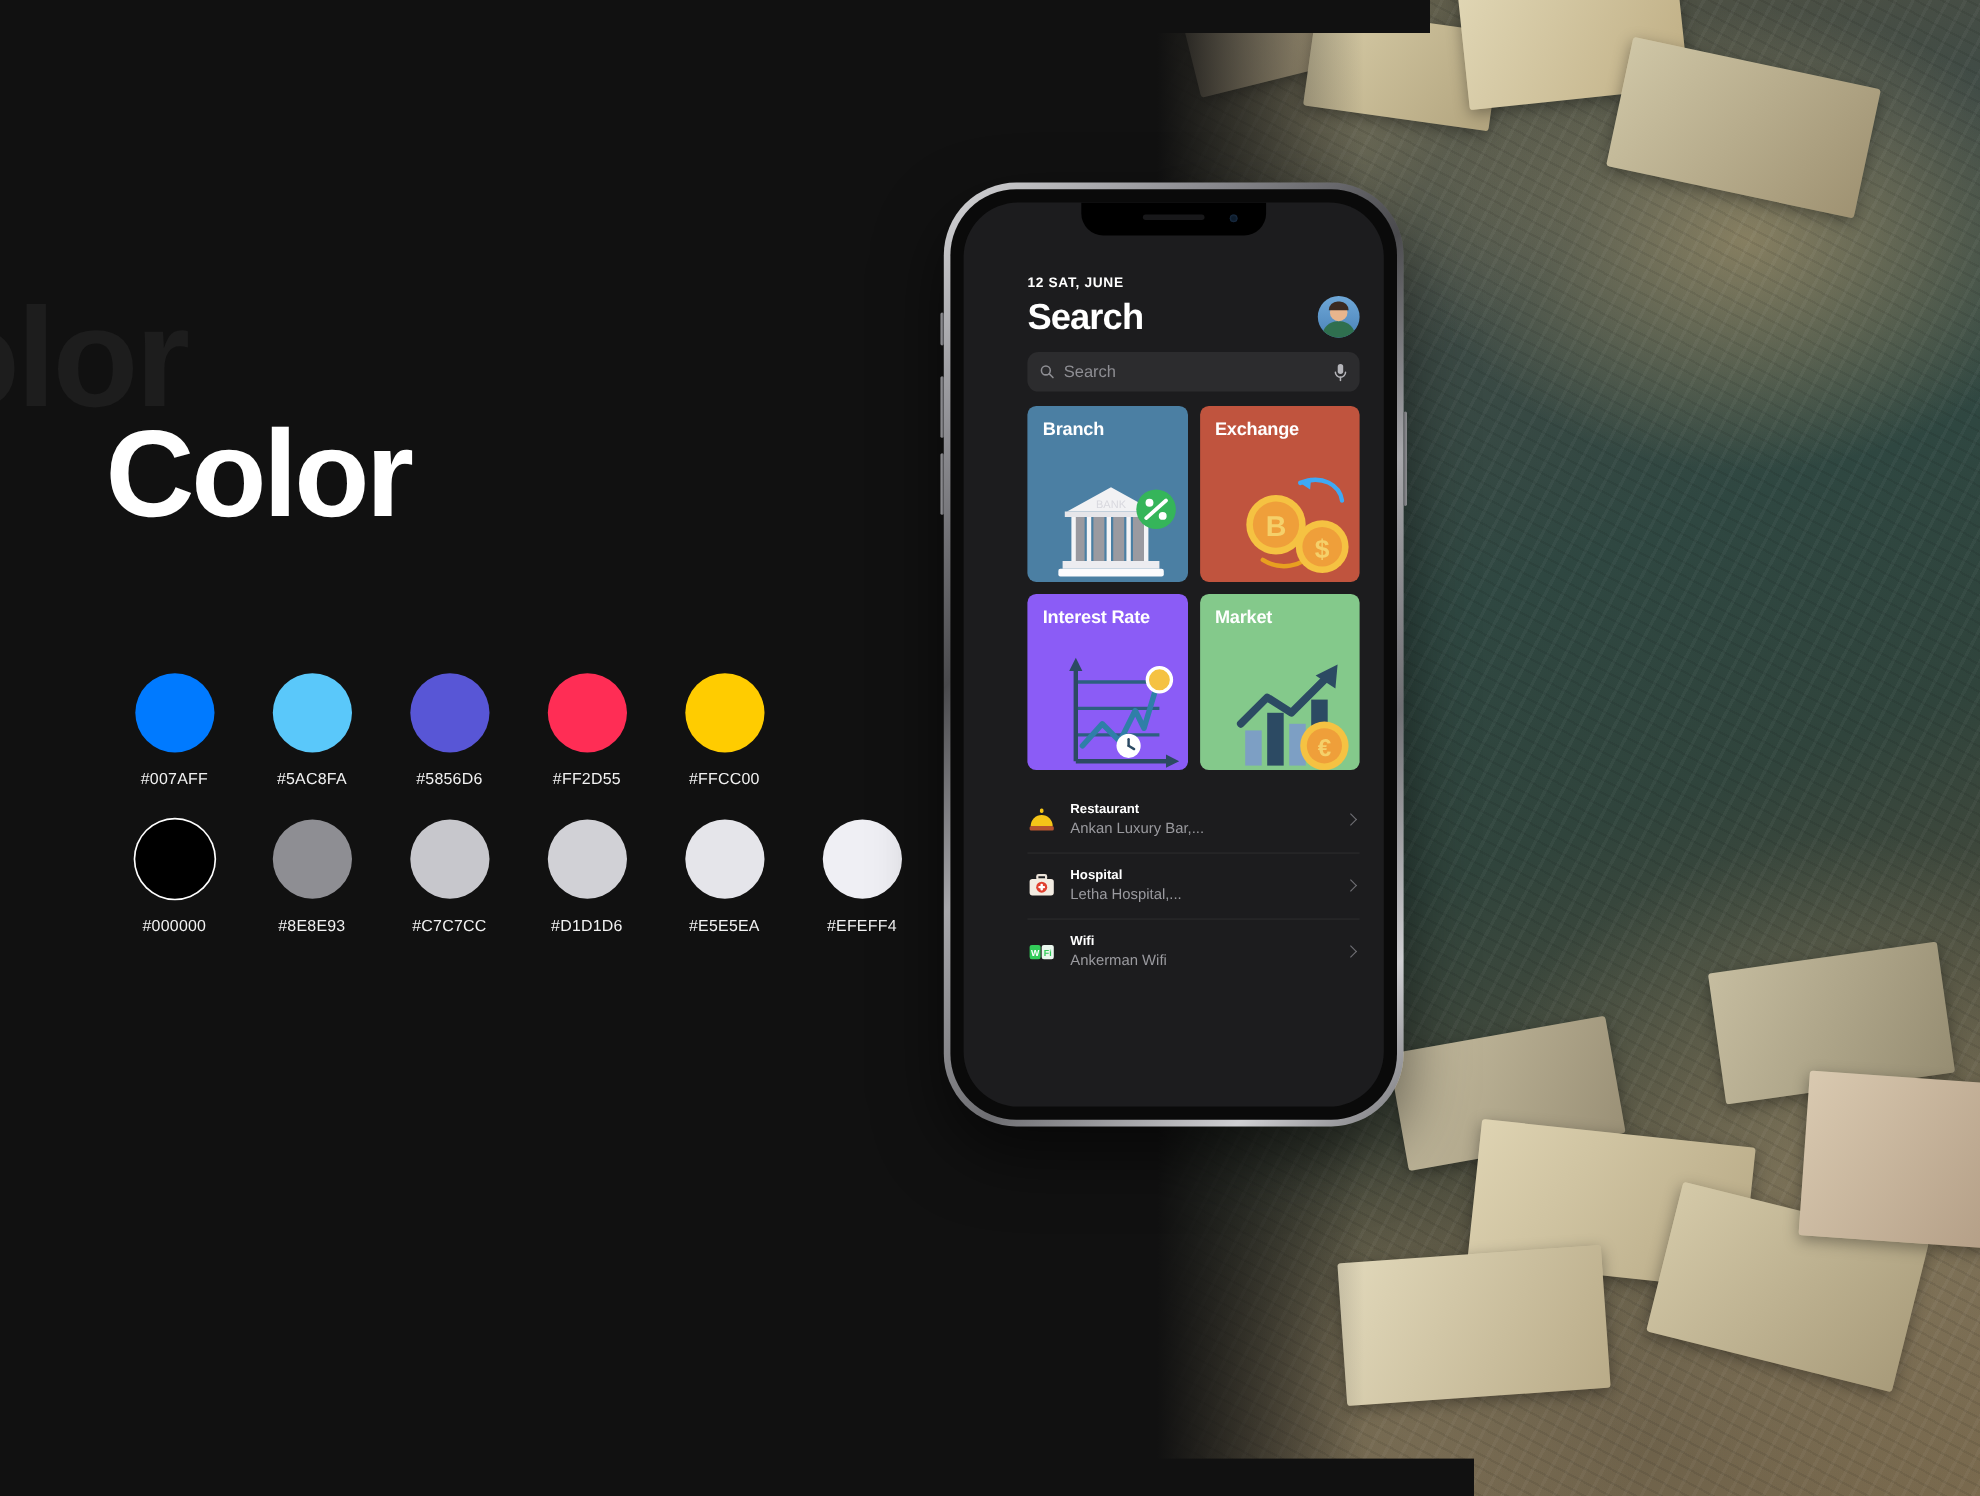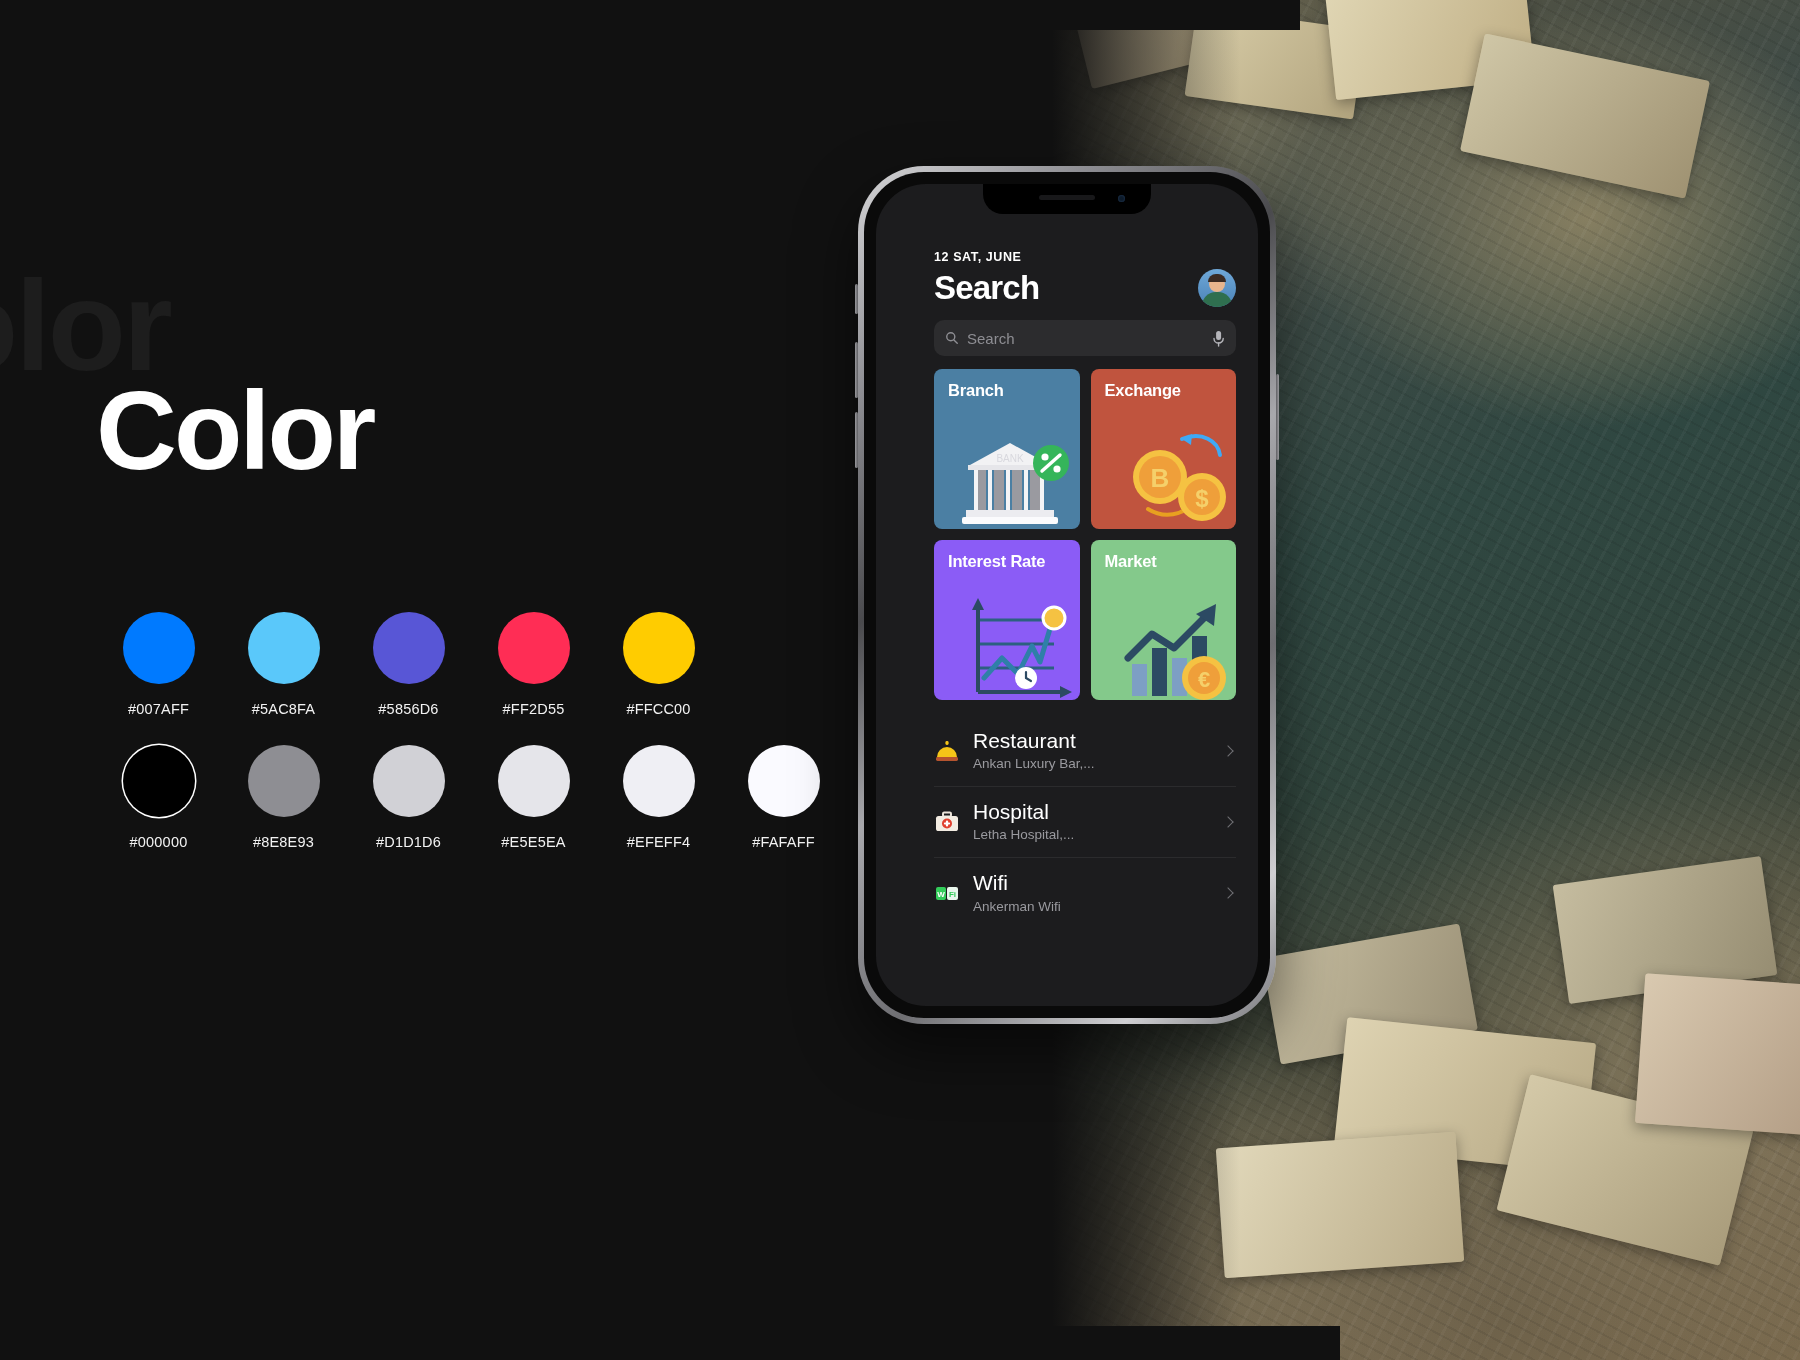--- a/index.html
+++ b/index.html
@@ -182,21 +182,21 @@
 
   
   #results-list { margin-top:16px; }
   .result-row {
     display:flex; align-items:center; gap:13px; padding:12px 0 13px 0;
     border-bottom:1px solid #2b2b2d;
   }
   .result-row:last-child { border-bottom:none; }
   .result-icon { width:26px; height:26px; flex:none; position:relative; }
   .result-text { flex:1; min-width:0; }
-  .result-title { font-size:21px; font-weight:normal; color:#fff; line-height:1.25; }
+  .result-title { font-size:12px; font-weight:bold; color:#fff; line-height:1.25; }
   .result-sub { font-size:13.5px; color:#9a9a9f; margin-top:2px; line-height:1.25; }
   .chev {
     width:8px; height:8px; border-right:1.8px solid #6f6f74;
     border-top:1.8px solid #6f6f74; transform:rotate(45deg); flex:none; margin-right:4px;
   }
 </style>
 </head>
 <body>
 
 <div id="left-panel">
@@ -226,20 +226,24 @@
         </div>
       </div>
       <div class="swatch-row">
         <div class="swatch-cell">
           <div class="swatch-dot outlined" style="background: rgb(0, 0, 0);"></div>
           <div class="swatch-label">#000000</div>
         </div>
         <div class="swatch-cell">
           <div class="swatch-dot" style="background: rgb(142, 142, 147);"></div>
           <div class="swatch-label">#8E8E93</div>
+        </div>
+        <div class="swatch-cell">
+          <div class="swatch-dot" style="background: rgb(199, 199, 204);"></div>
+          <div class="swatch-label">#C7C7CC</div>
         </div>
         <div class="swatch-cell">
           <div class="swatch-dot" style="background: rgb(209, 209, 214);"></div>
           <div class="swatch-label">#D1D1D6</div>
         </div>
         <div class="swatch-cell">
           <div class="swatch-dot" style="background: rgb(229, 229, 234);"></div>
           <div class="swatch-label">#E5E5EA</div>
         </div>
         <div class="swatch-cell">

